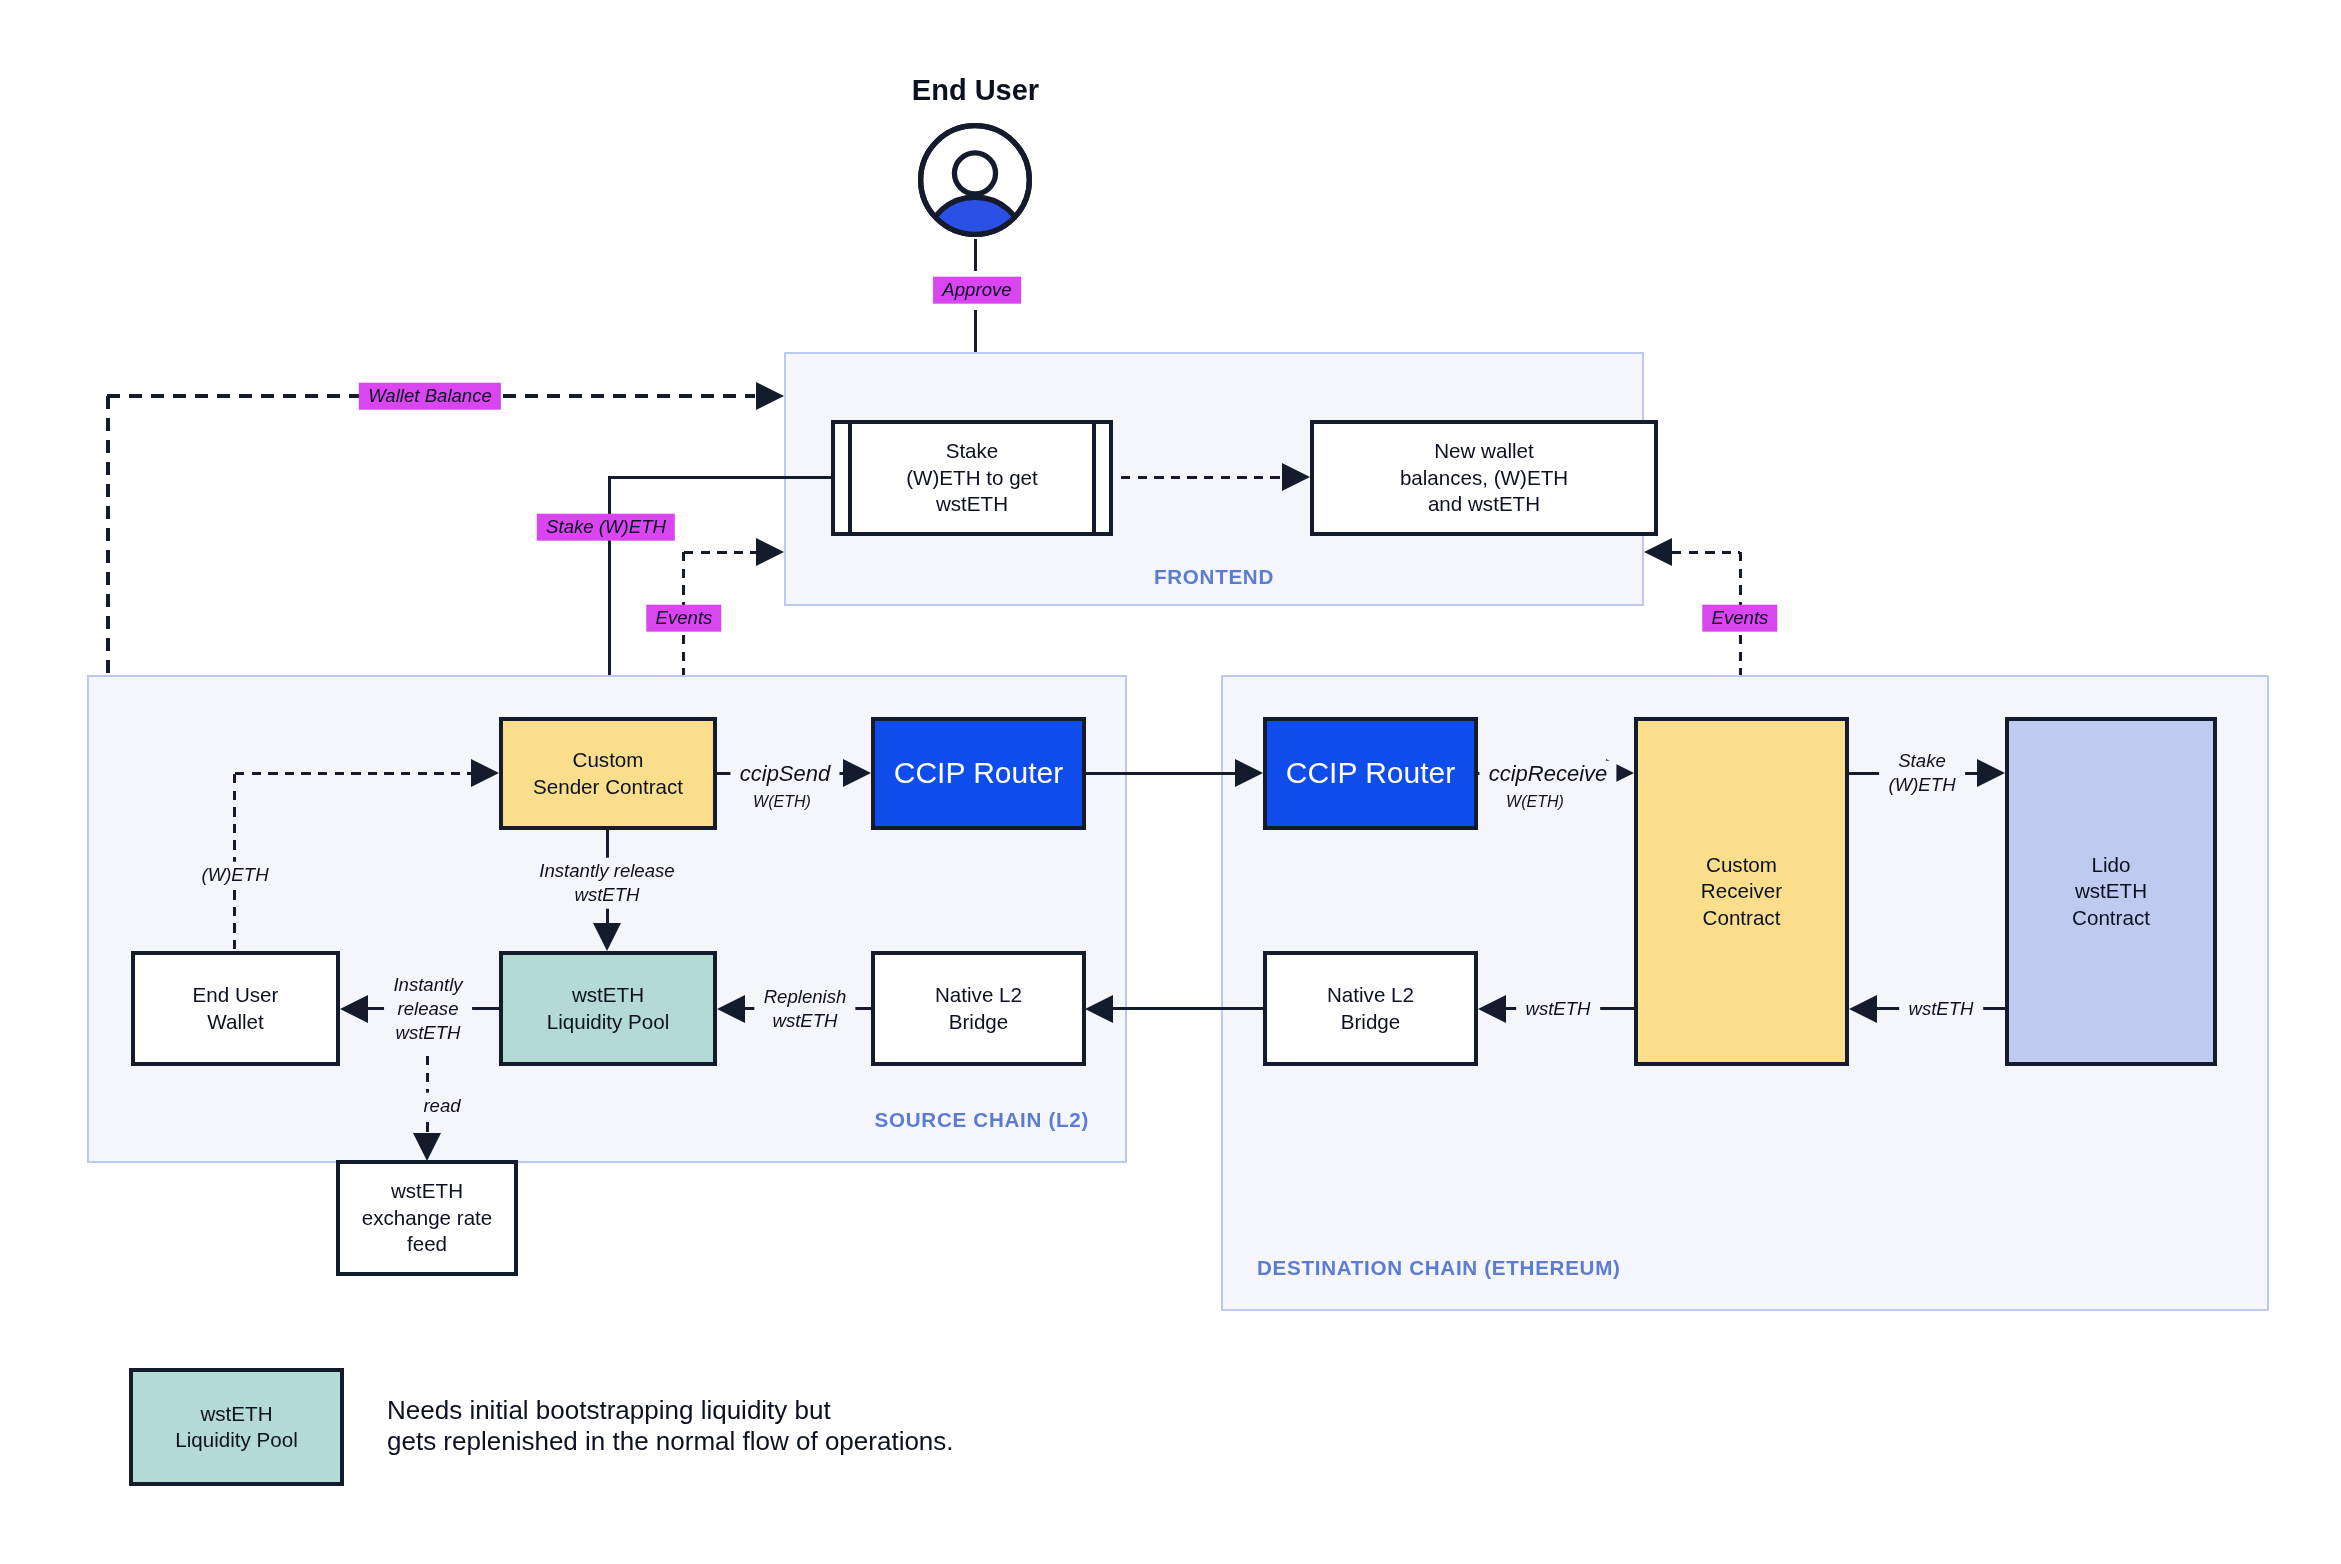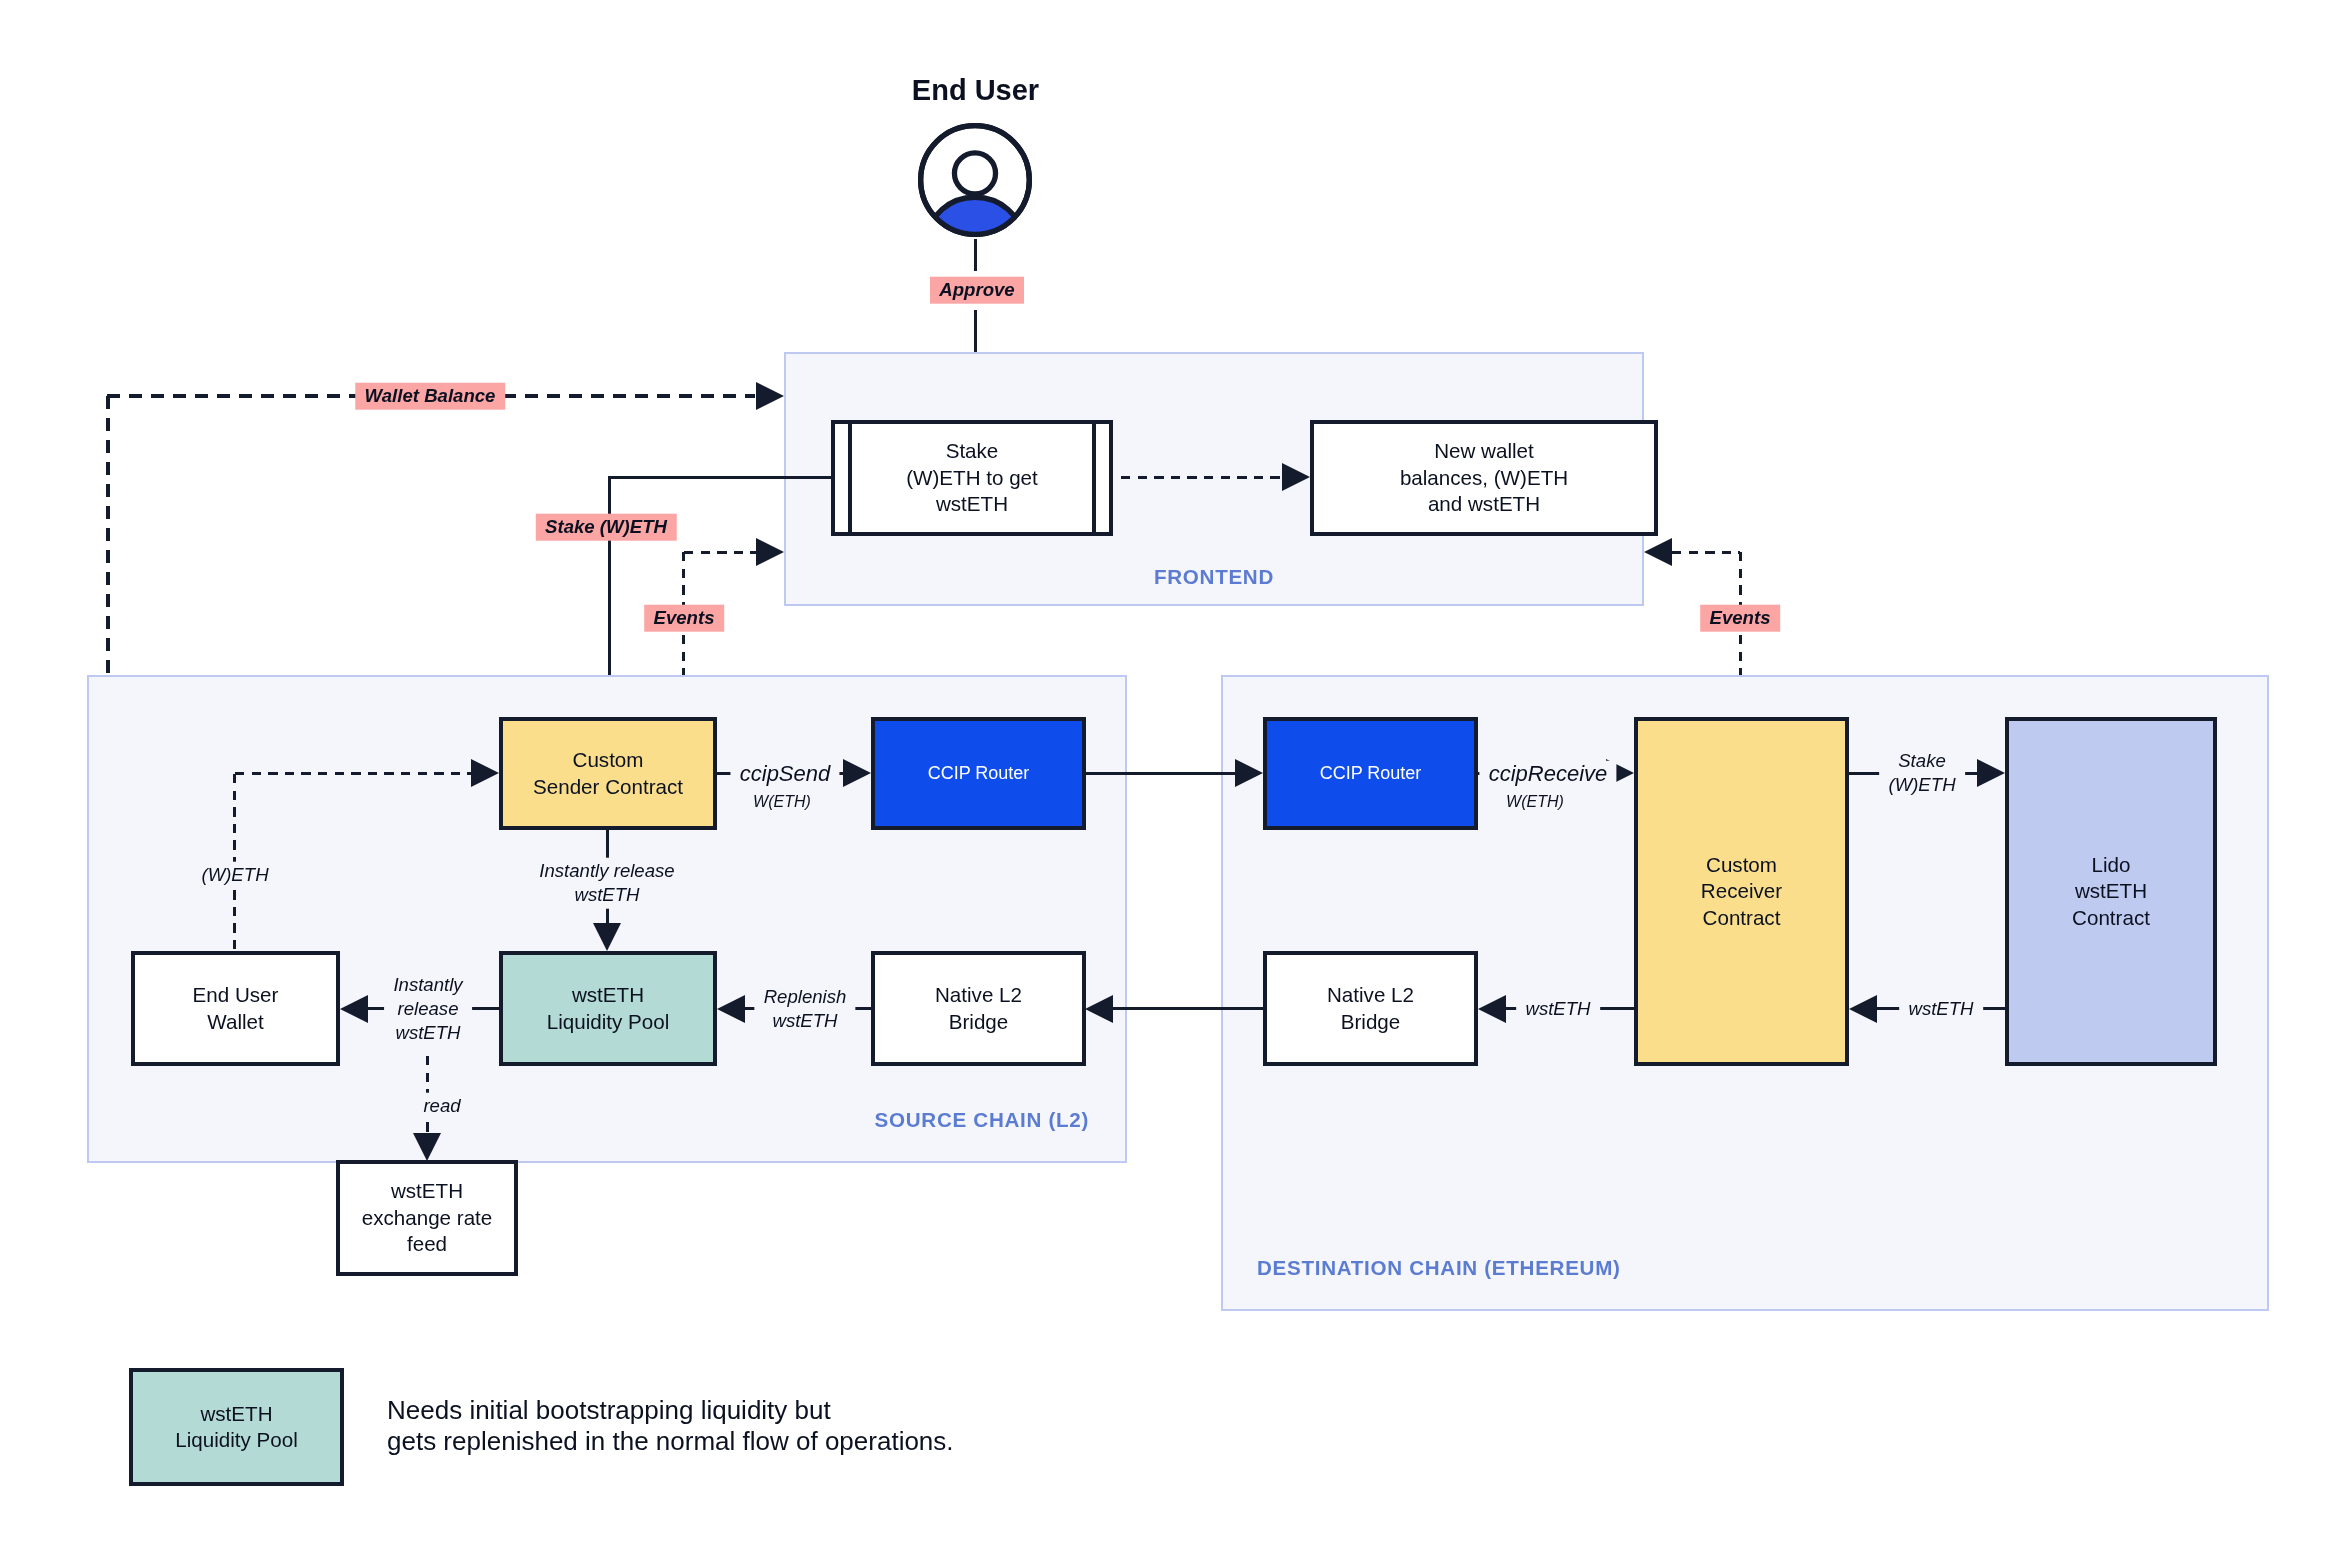--- a/index.html
+++ b/index.html
@@ -9,21 +9,21 @@
   }
   
   .zone{position:absolute;background:#F4F6FB;border:2px solid #BDC9F0;box-sizing:border-box;}
   .zone-label{position:absolute;color:#5C7CD1;font-weight:bold;font-size:20.6px;letter-spacing:0.7px;white-space:nowrap;margin-top:40px;}
   
   .node{position:absolute;background:#ffffff;border:4px solid #141B2C;box-sizing:border-box;
         display:flex;align-items:center;justify-content:center;text-align:center;}
   .node-label{white-space:pre-line;font-size:20.6px;line-height:26.5px;color:#0B1120;}
   .fill-yellow{background:#FADE8C;}
   .fill-blue{background:#0E4DEB;}
-  .fill-blue .node-label{color:#ffffff;font-size:18px;}
+  .fill-blue .node-label{color:#ffffff;font-size:30px;}
   .fill-teal{background:#B3DAD4;}
   .fill-lav{background:#BFCAF1;}
   .bar{position:absolute;top:0;bottom:0;width:4px;background:#141B2C;}
   .bar-l{left:13.3px;} .bar-r{right:13.3px;}
   
   .hline{position:absolute;height:2.7px;background:#141B2C;}
   .vline{position:absolute;width:2.7px;background:#141B2C;}
   .hdash{position:absolute;height:3.3px;background:repeating-linear-gradient(90deg,#141B2C 0 9.3px,transparent 9.3px 16.6px);}
   .vdash{position:absolute;width:3.3px;background:repeating-linear-gradient(180deg,#141B2C 0 9.3px,transparent 9.3px 16.6px);}
   .hdash-big{position:absolute;height:4px;background:repeating-linear-gradient(90deg,#141B2C 0 12.6px,transparent 12.6px 22px);}
@@ -31,21 +31,21 @@
   
   .ah{position:absolute;width:0;height:0;}
   .ah-r{border-top:14px solid transparent;border-bottom:14px solid transparent;border-left:28px solid #141B2C;}
   .ah-l{border-top:14px solid transparent;border-bottom:14px solid transparent;border-right:28px solid #141B2C;}
   .ah-d{border-left:14px solid transparent;border-right:14px solid transparent;border-top:28px solid #141B2C;}
   
   .elabel{position:absolute;transform:translate(-50%,-50%);font-style:italic;font-size:18.6px;line-height:24px;
           text-align:center;white-space:pre-line;color:#0B1120;padding:1.3px 9.3px;}
   .elabel-lg{font-size:22px;}
   .elabel-sm{font-size:16px;padding:0 5.3px;}
-  .bg-white{background:#fca5a5;font-weight:bold;}
+  .bg-white{background:#d946ef;}
   .bg-zone{background:#F4F6FB;}
   
   .page-title{position:absolute;text-align:center;font-weight:bold;font-size:29px;color:#0B1120;}
   .legend-note{position:absolute;font-size:26px;line-height:31px;white-space:pre-line;color:#0B1120;}
 </style>
 </head>
 <body>
 
 <div id="canvas">
 

